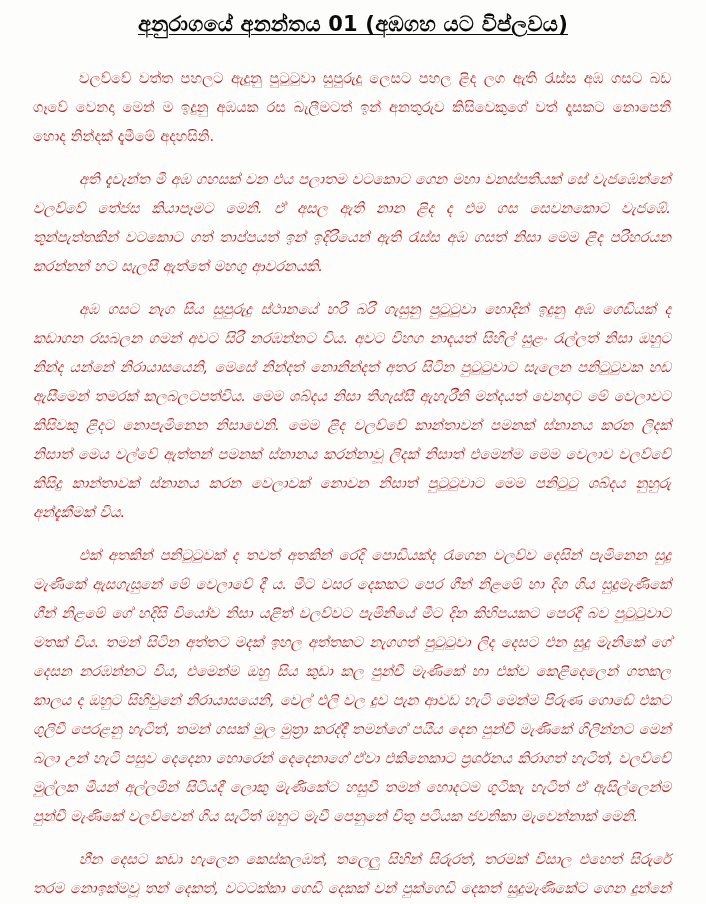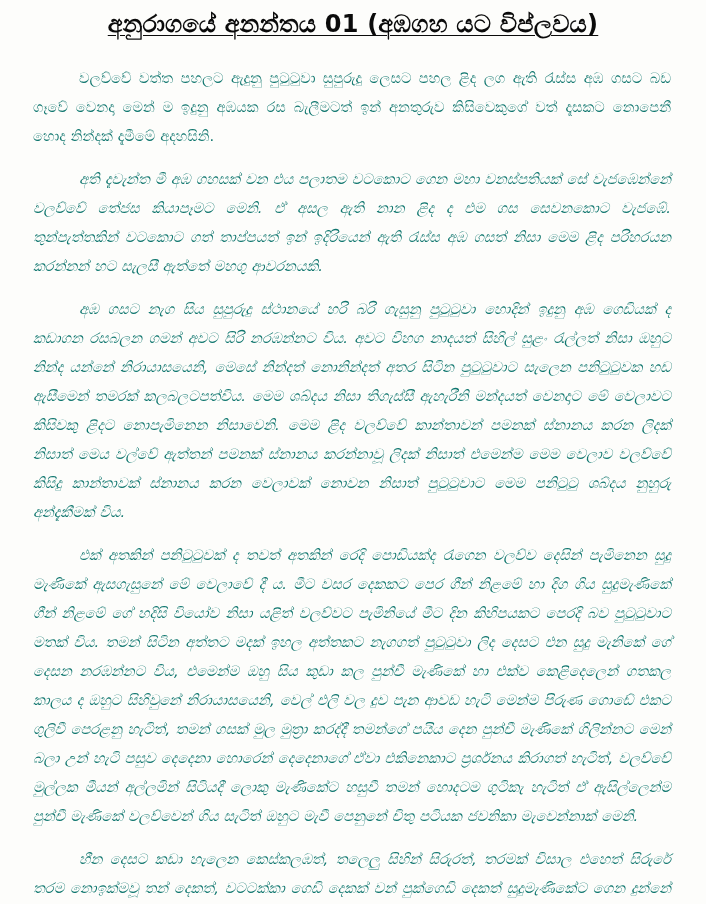--- a/index.html
+++ b/index.html
@@ -21,21 +21,21 @@
     height: 904px;
     box-sizing: border-box;
     padding: 0;
     background: #fdfdfb;
     overflow: hidden;
   }
 
   .doc-title {
     text-align: center;
     font-weight: bold;
-    font-size: 24px;
+    font-size: 21px;
     line-height: 26px;
     letter-spacing: 0.2px;
     margin: 11px 0 0 0;
     padding: 0 40px;
     color: #0b0b0b;
   }
   .doc-title .title-underline {
     text-decoration: underline;
     text-underline-offset: 3px;
     text-decoration-thickness: 1px;
@@ -46,21 +46,21 @@
     padding: 0 35px 0 33px;
   }
 
   p.para {
     margin: 16px 0 0 0;
     text-align: justify;
     text-justify: inter-word;
     text-indent: 46px;
     font-size: 14.6px;
     line-height: 29px;
-    color: #0f766e;
+    color: #b91c1c;
     word-spacing: 0.4px;
   }
 
   p.para + p.para {
     margin-top: 14px;
     font-style: italic;
   }
 </style>
 </head>
 <body>

